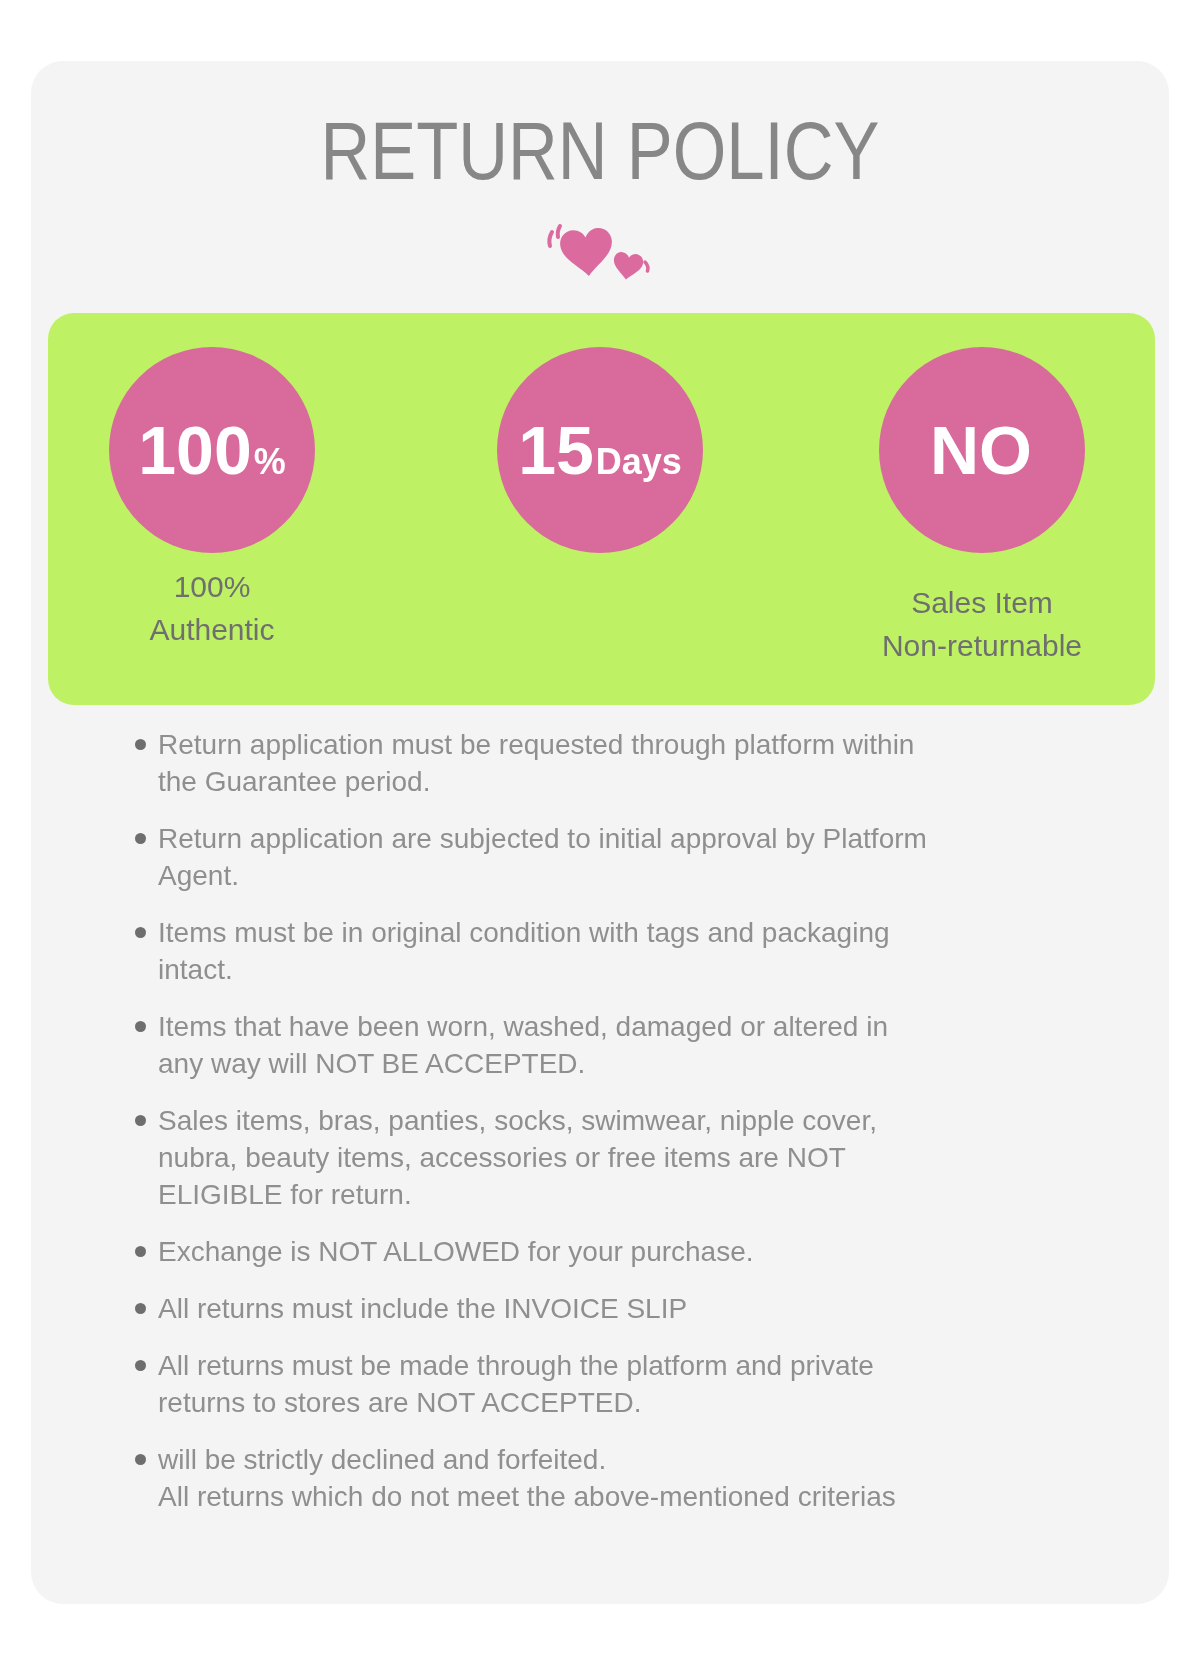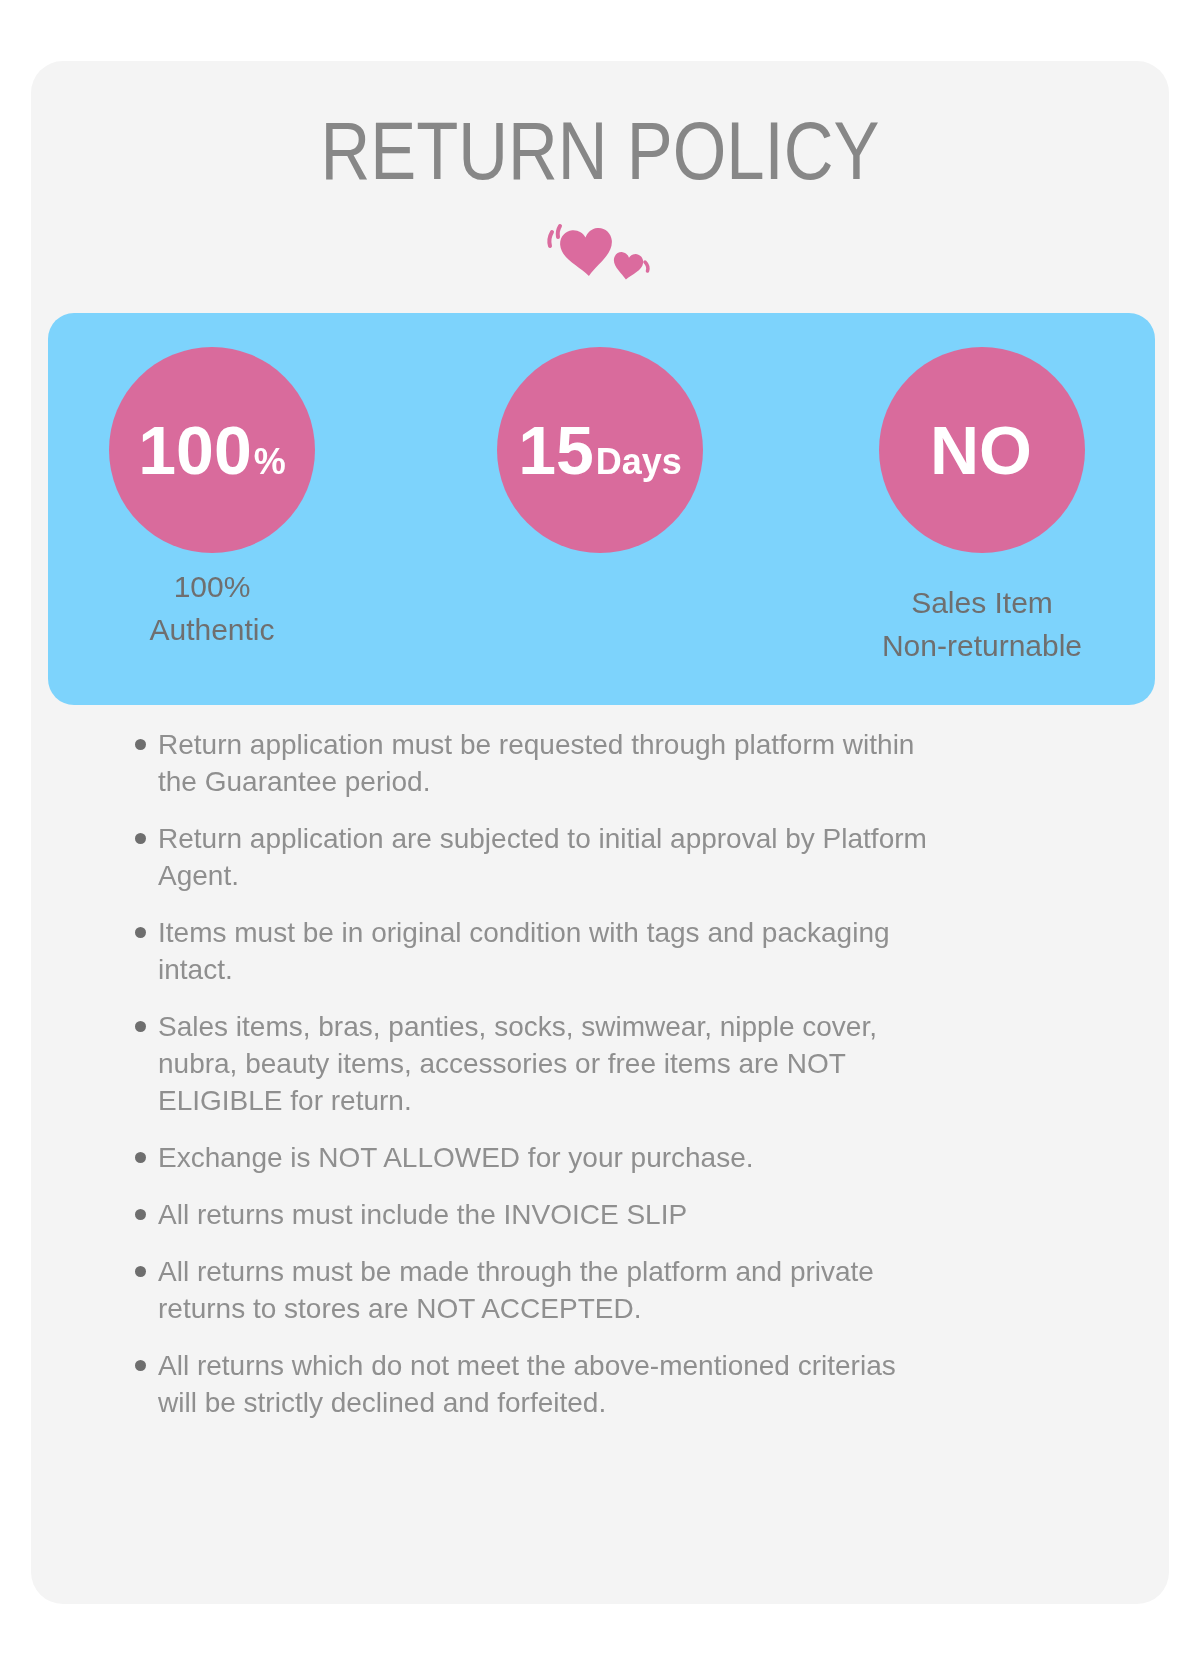--- a/index.html
+++ b/index.html
@@ -2,21 +2,21 @@
 <html><head>
 <meta charset="utf-8">
 <style>
   html,body{margin:0;padding:0;background:#ffffff;font-family:"Liberation Sans",sans-serif;}
   .viewport{position:relative;width:1188px;height:1658px;background:#ffffff;overflow:hidden;}
   .card{position:absolute;left:31px;top:61px;width:1138px;height:1543px;background:#f4f4f4;border-radius:32px;}
   .title{position:absolute;left:0;top:48px;width:100%;margin:0;text-align:center;
          font-size:82px;line-height:84px;font-weight:400;color:#878787;
          transform:scaleX(.84);transform-origin:center;letter-spacing:0px;}
   .hearts{position:absolute;left:514px;top:160px;width:106px;height:68px;}
-  .promo{position:absolute;left:17px;top:252px;width:1107px;height:392px;background:#7dd3fc;border-radius:26px;}
+  .promo{position:absolute;left:17px;top:252px;width:1107px;height:392px;background:#bef264;border-radius:26px;}
   .pcol{position:absolute;top:34px;width:330px;display:flex;flex-direction:column;align-items:center;}
   .pcol0{left:-1px;} .pcol1{left:387px;} .pcol2{left:769px;gap:16px;}
   .circle{width:206px;height:206px;border-radius:50%;background:#d96b9c;
           display:flex;align-items:baseline;justify-content:center;color:#ffffff;}
   .circle-inner{display:flex;align-items:baseline;margin-top:58px;}
   .cbig{font-size:68px;font-weight:700;line-height:90px;}
   .csmall{font-size:36px;font-weight:700;margin-left:2px;}
   .plabel{margin-top:12px;text-align:center;font-size:30px;line-height:43px;font-weight:400;color:#6f6f6f;}
   .bullets{position:absolute;left:104px;top:665px;width:1010px;}
   .bullet-item{display:flex;margin-bottom:20px;}
@@ -102,20 +102,27 @@
         <div class="bullet-item">
           <span class="dot"></span>
           <div class="bullet-text">
             <div>Items must be in original condition with tags and packaging</div>
             <div>intact.</div>
           </div>
         </div>
         <div class="bullet-item">
           <span class="dot"></span>
           <div class="bullet-text">
+            <div>Items that have been worn, washed, damaged or altered in</div>
+            <div>any way will NOT BE ACCEPTED.</div>
+          </div>
+        </div>
+        <div class="bullet-item">
+          <span class="dot"></span>
+          <div class="bullet-text">
             <div>Sales items, bras, panties, socks, swimwear, nipple cover,</div>
             <div>nubra, beauty items, accessories or free items are NOT</div>
             <div>ELIGIBLE for return.</div>
           </div>
         </div>
         <div class="bullet-item">
           <span class="dot"></span>
           <div class="bullet-text">
             <div>Exchange is NOT ALLOWED for your purchase.</div>
           </div>
@@ -129,20 +136,20 @@
         <div class="bullet-item">
           <span class="dot"></span>
           <div class="bullet-text">
             <div>All returns must be made through the platform and private</div>
             <div>returns to stores are NOT ACCEPTED.</div>
           </div>
         </div>
         <div class="bullet-item">
           <span class="dot"></span>
           <div class="bullet-text">
+            <div>will be strictly declined and forfeited.</div>
             <div>All returns which do not meet the above-mentioned criterias</div>
-            <div>will be strictly declined and forfeited.</div>
           </div>
         </div>
       </div>
 
   </div>
 </div>
 
 </body></html>

